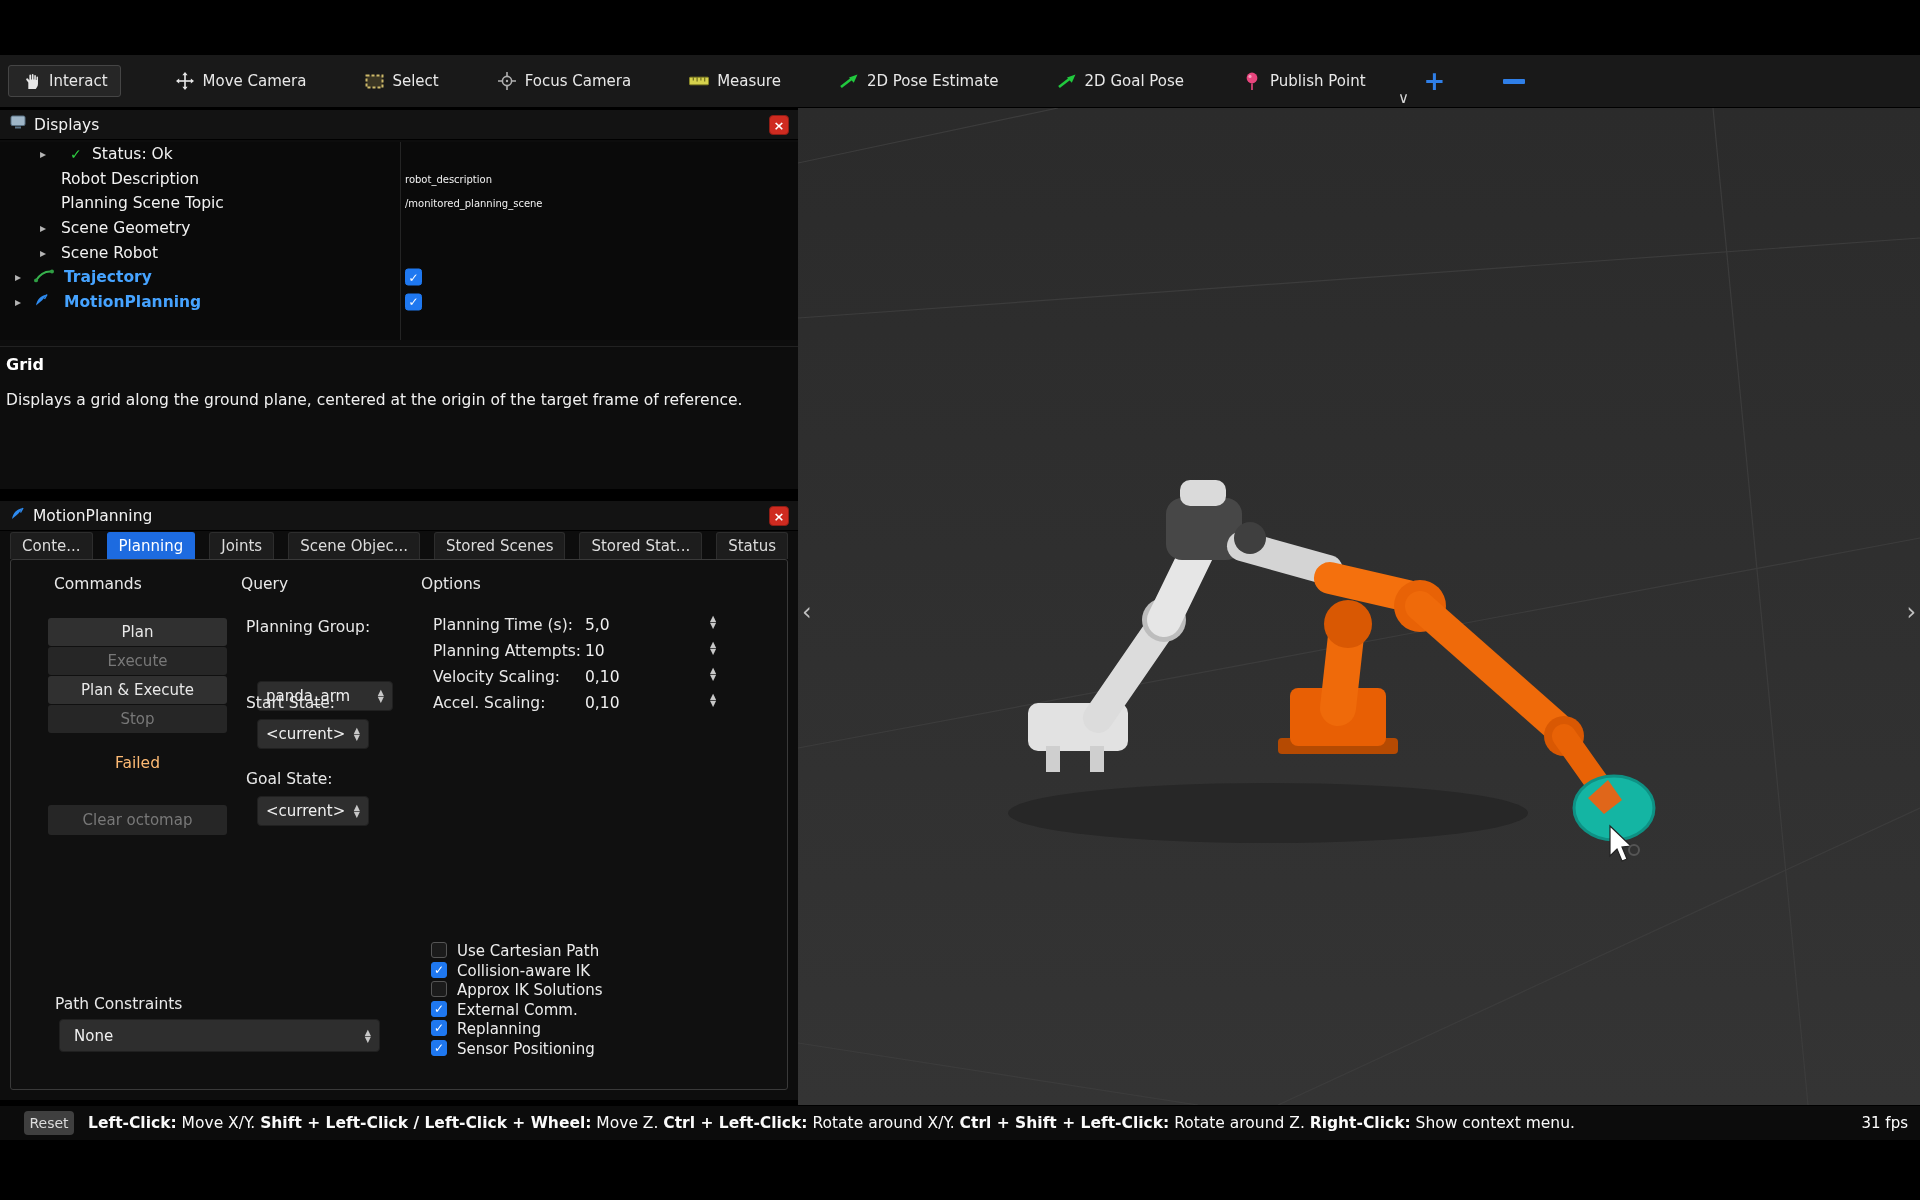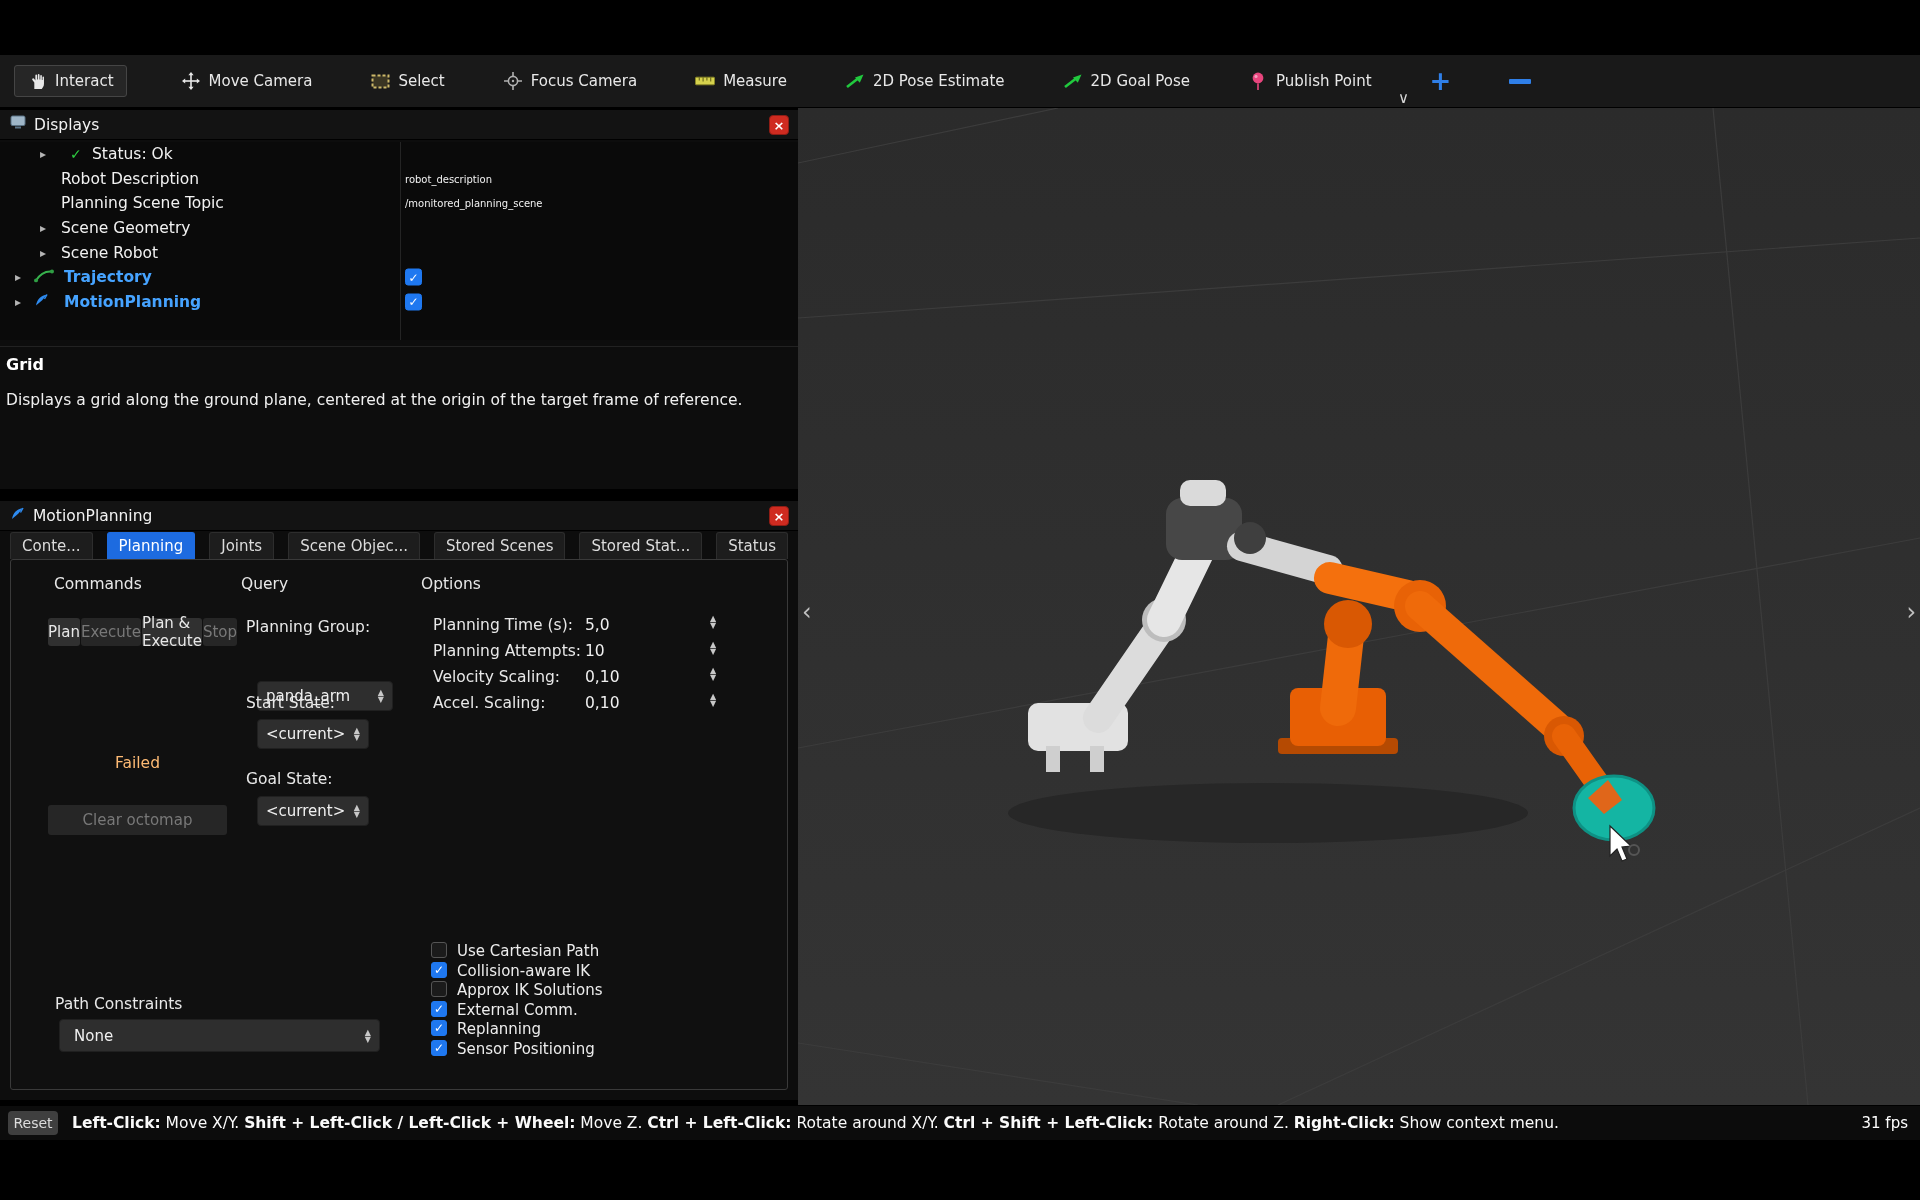--- a/index.html
+++ b/index.html
@@ -3,21 +3,21 @@
 <meta charset="utf-8">
 <style>
   * { margin:0; padding:0; box-sizing:border-box; }
   html,body { background:#000; }
   body { font-family:"DejaVu Sans","Liberation Sans",sans-serif; color:#ececec; }
   #screen { position:relative; width:1920px; height:1200px; background:#000; overflow:hidden; }
 
   
   .toolbar { position:absolute; top:55px; left:0; width:1920px; height:53px;
              background:#191919; border-bottom:1px solid #000;
-             display:flex; align-items:center; padding-left:14px; gap:50px; }
+             display:flex; align-items:center; padding-left:8px; gap:50px; }
   .tool { display:flex; align-items:center; gap:8px; font-size:15px; color:#e8e8e8;
           padding:5px 4px; cursor:default; }
   .tool.active { border:1px solid #454545; background:#262626; border-radius:3px; padding:5px 12px; }
   .tool .icn { display:inline-flex; width:20px; height:20px; align-items:center; justify-content:center; }
   .tool-plus { color:#2f7fe8; font-size:26px; font-weight:bold; line-height:20px; }
   .tool-minus { display:inline-block; width:22px; height:5px; background:#2f7fe8; border-radius:1px; }
   .toolbar-overflow { position:absolute; top:92px; left:1398px; color:#d8d8d8; font-size:15px; line-height:12px; }
 
   
   .panel { position:absolute; left:0; width:798px; background:#0d0d0d; }
@@ -56,21 +56,21 @@
   
   .tabbar { position:absolute; top:30px; left:10px; height:28px; display:flex; gap:14px; align-items:flex-end; }
   .tab { height:27px; padding:0 11px; display:flex; align-items:center; font-size:15px; color:#dcdcdc;
          background:#1d1d1d; border:1px solid #2d2d2d; border-bottom:none; border-radius:3px 3px 0 0; white-space:nowrap; }
   .tab.active { background:#1d6be0; color:#fff; border-color:#1d6be0; }
   .mp-frame { position:absolute; top:58px; left:10px; width:778px; height:531px;
               border:1px solid #3a3a3a; border-radius:3px; background:#101010; }
 
   .sec-label { position:absolute; font-size:15.5px; color:#e8e8e8; white-space:nowrap; }
 
-  .cmd-stack { position:absolute; top:117px; left:48px; width:179px; display:flex; flex-direction:row; gap:1px; }
+  .cmd-stack { position:absolute; top:117px; left:48px; width:179px; display:flex; flex-direction:column; gap:1px; }
   .cmd-btn { height:28px; background:#303030; border-radius:3px; color:#e8e8e8; font-size:15px;
              display:flex; align-items:center; justify-content:center; }
   .cmd-btn.disabled { color:#787878; background:#262626; }
   .failed-label { position:absolute; top:253px; left:48px; width:179px; text-align:center; font-size:15.5px; color:#fdba74; }
   .clear-btn { position:absolute; top:304px; left:48px; width:179px; height:30px; background:#262626;
                border-radius:3px; color:#787878; font-size:15px; display:flex; align-items:center; justify-content:center; }
 
   .fld-label { position:absolute; font-size:15.5px; color:#e8e8e8; white-space:nowrap; }
   .dd { position:absolute; height:30px; background:#2e2e2e; border:1px solid #202020; border-radius:4px;
         display:flex; align-items:center; justify-content:space-between; padding:0 8px; font-size:15px; color:#f0f0f0; }
@@ -89,21 +89,21 @@
   
   .viewport { position:absolute; top:108px; left:798px; width:1122px; height:997px;
               background:linear-gradient(#2b2b2b,#343434); overflow:hidden; }
   .vp-arrow { position:absolute; top:492px; font-size:24px; color:#c0c0c0; line-height:24px; }
   .vp-arrow.left { left:4px; }
   .vp-arrow.right { right:4px; }
 
   
   .statusbar { position:absolute; top:1105px; left:0; width:1920px; height:35px; background:#0c0c0c;
                border-top:1px solid #000; display:flex; align-items:center; }
-  .reset-btn { margin-left:8px; width:50px; height:24px; background:#3f3f3f; border-radius:4px;
+  .reset-btn { margin-left:24px; width:50px; height:24px; background:#3f3f3f; border-radius:4px;
                color:#ddd; font-size:14px; display:flex; align-items:center; justify-content:center; }
   .sb-help { margin-left:14px; font-size:15.5px; color:#fafafa; white-space:nowrap; overflow:hidden; flex:1; }
   .sb-help .b { font-weight:bold; }
   .sb-fps { margin-right:12px; font-size:15px; color:#fff; white-space:nowrap; }
 </style>
 </head>
 <body>
 
 <div id="screen">
 

